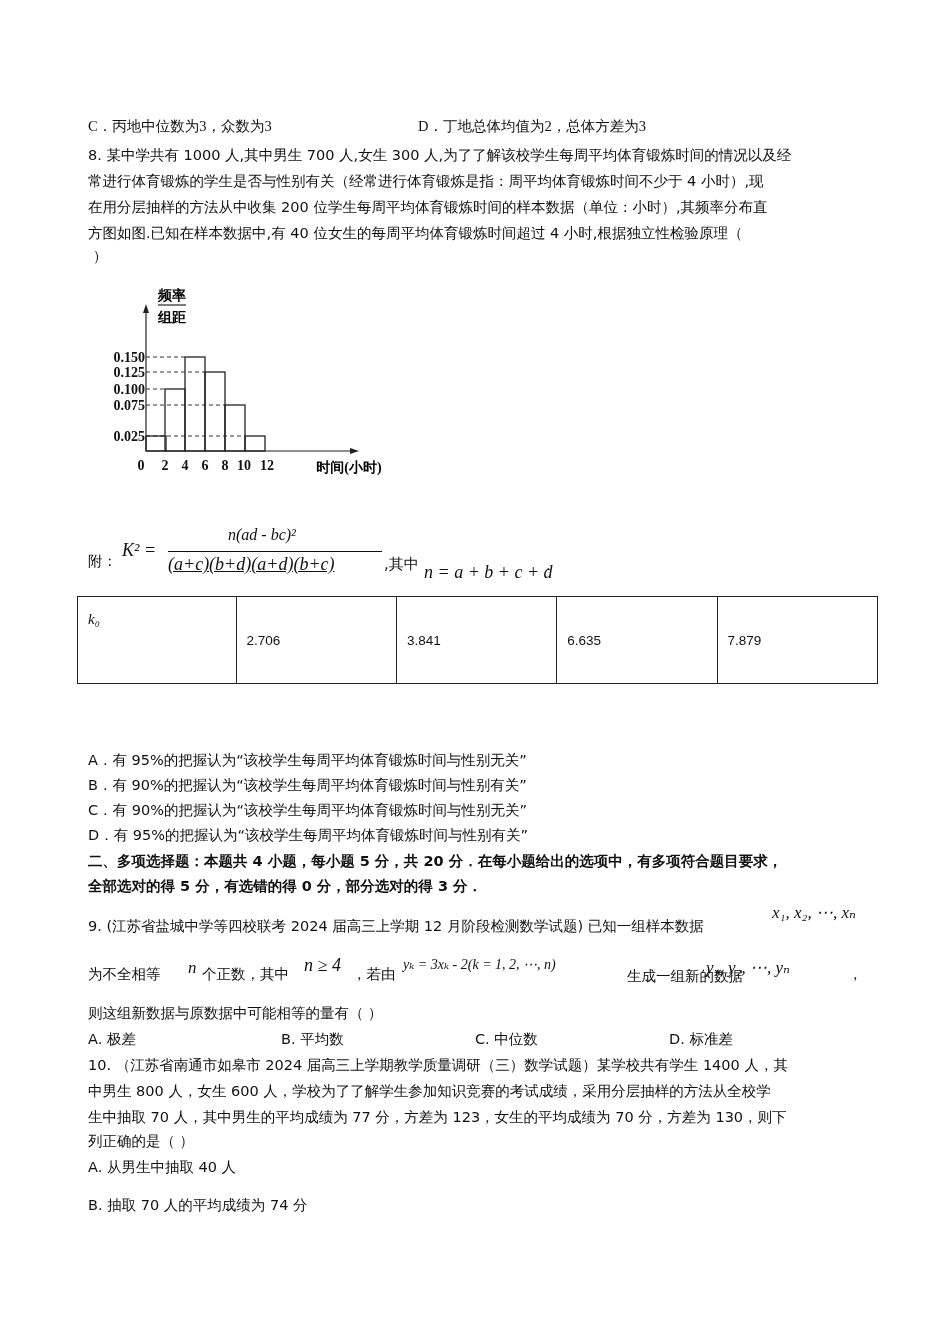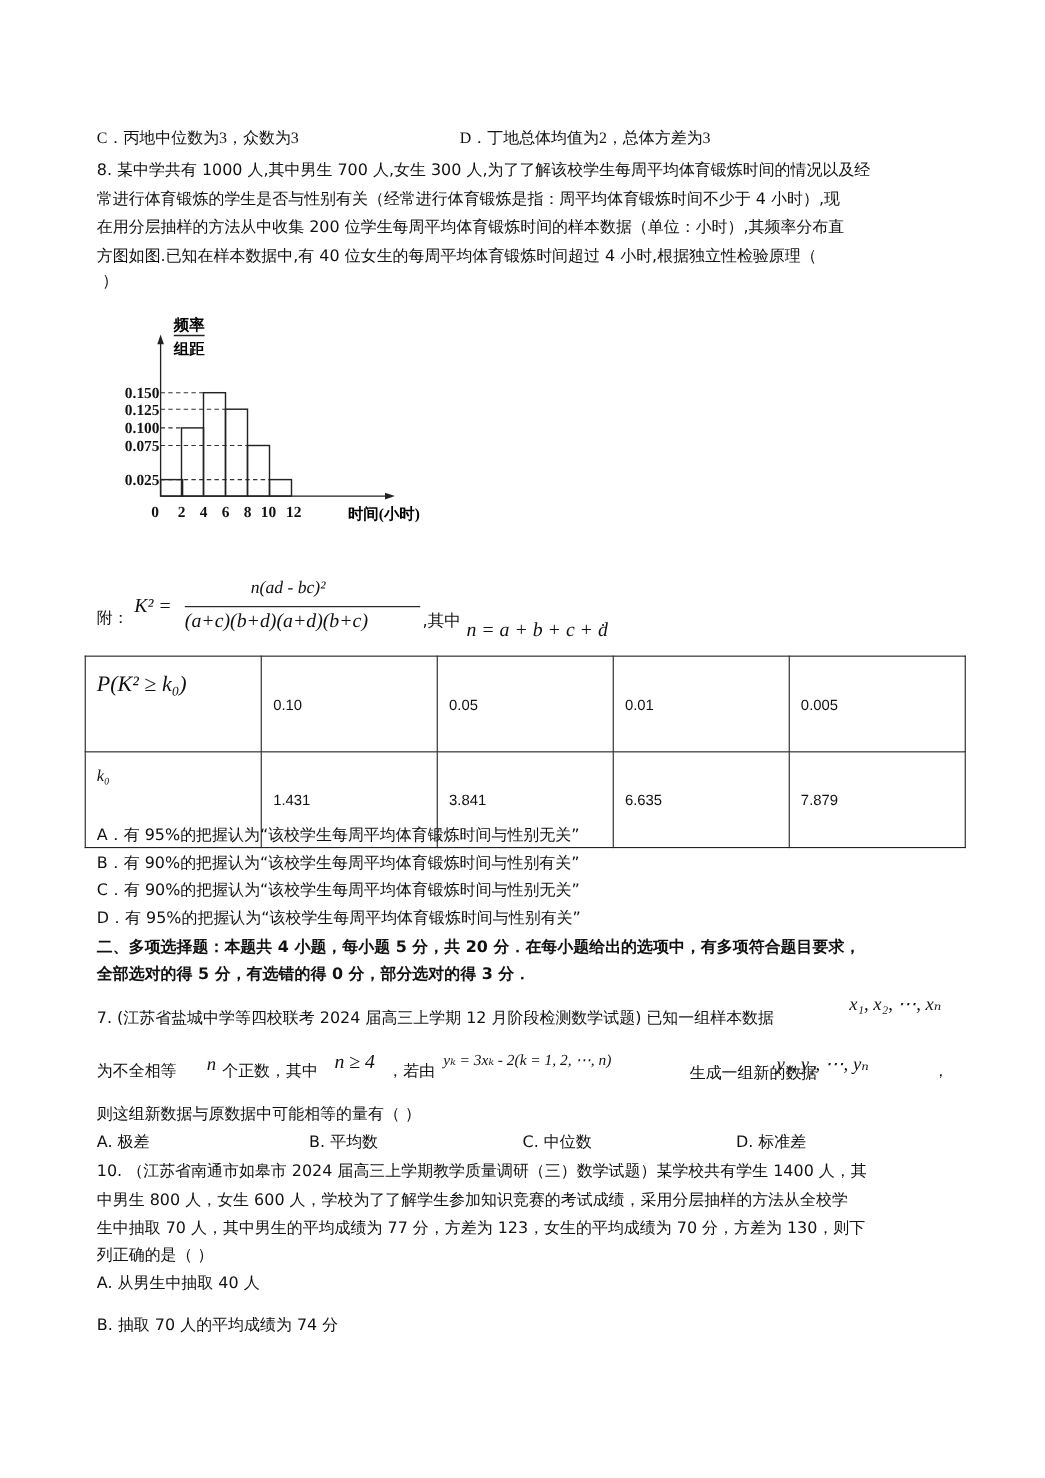--- a/index.html
+++ b/index.html
@@ -75,54 +75,47 @@
     </g>
     <text x="254" y="192" text-anchor="middle" font-family="Liberation Serif, serif" font-size="14" font-weight="bold">时间(小时)</text>
   </svg>
 </div>
 
 <div style="position:absolute; left:88px; top:522px; height:60px; width:500px;">
   <span style="position:absolute; left:0; top:30px; font-size:14.5px;">附：</span>
   <span class="math" style="position:absolute; left:34px; top:18px; font-size:18px;">K² =</span>
   <span class="math" style="position:absolute; left:140px; top:4px; font-size:16px;">n(ad - bc)²</span>
   <span style="position:absolute; left:80px; top:29px; width:214px; border-top:1px solid #111;"></span>
-  <span class="math" style="position:absolute; left:80px; top:32px; font-size:18px;">(a+c)(b+d)(a+d)(b+c)</span>
+  <span class="math" style="position:absolute; left:80px; top:32px; font-size:18px;text-decoration:underline;">(a+c)(b+d)(a+d)(b+c)</span>
   <span style="position:absolute; left:296px; top:33px; font-size:15px;">,其中</span>
   <span class="math" style="position:absolute; left:336px; top:40px; font-size:18px;">n = a + b + c + d</span>
   <span style="position:absolute; left:458px; top:35px; font-size:14.5px;">.</span>
 </div>
 
 <table class="k2">
   <tbody>
-      <tr>
-    <td class="head math">P(K² ≥ k₀)</td>
-    <td>0.10</td>
-    <td>0.05</td>
-    <td>0.01</td>
-    <td>0.005</td>
-  </tr>
   <tr>
     <td class="head math" style="font-size:15px;">k₀</td>
-    <td>1.431</td>
+    <td>2.706</td>
     <td>3.841</td>
     <td>6.635</td>
     <td>7.879</td>
   </tr>
 </tbody>
   </table>
 
 <div class="line" style="top:750px;">A．有 95%的把握认为“该校学生每周平均体育锻炼时间与性别无关”</div>
 <div class="line" style="top:775px;">B．有 90%的把握认为“该校学生每周平均体育锻炼时间与性别有关”</div>
 <div class="line" style="top:800px;">C．有 90%的把握认为“该校学生每周平均体育锻炼时间与性别无关”</div>
 <div class="line" style="top:825px;">D．有 95%的把握认为“该校学生每周平均体育锻炼时间与性别有关”</div>
 
 <div class="line bold" style="top:851px;">二、多项选择题：本题共 4 小题，每小题 5 分，共 20 分．在每小题给出的选项中，有多项符合题目要求，</div>
 <div class="line bold" style="top:876px;">全部选对的得 5 分，有选错的得 0 分，部分选对的得 3 分．</div>
 
-<div class="line" style="top:916px;">7. (江苏省盐城中学等四校联考 2024 届高三上学期 12 月阶段检测数学试题) 已知一组样本数据</div>
+<div class="line" style="top:916px;">9. (江苏省盐城中学等四校联考 2024 届高三上学期 12 月阶段检测数学试题) 已知一组样本数据</div>
 <div class="line math" style="top:903px; left:772px; font-size:17px;">x₁, x₂, ⋯, xₙ</div>
 
 <div class="line" style="top:964px;">为不全相等</div>
 <div class="line math" style="top:958px; left:188px; font-size:17px;">n</div>
 <div class="line" style="top:964px; left:202px;">个正数，其中</div>
 <div class="line math" style="top:955px; left:304px; font-size:18px;">n ≥ 4</div>
 <div class="line" style="top:964px; left:352px;">，若由</div>
 <div class="line math" style="top:955px; left:403px; font-size:14px;">yₖ = 3xₖ - 2(k = 1, 2, ⋯, n)</div>
 <div class="line" style="top:966px; left:627px;">生成一组新的数据</div>
 <div class="line math" style="top:958px; left:706px; font-size:17px;">y₁, y₂, ⋯, yₙ</div>

